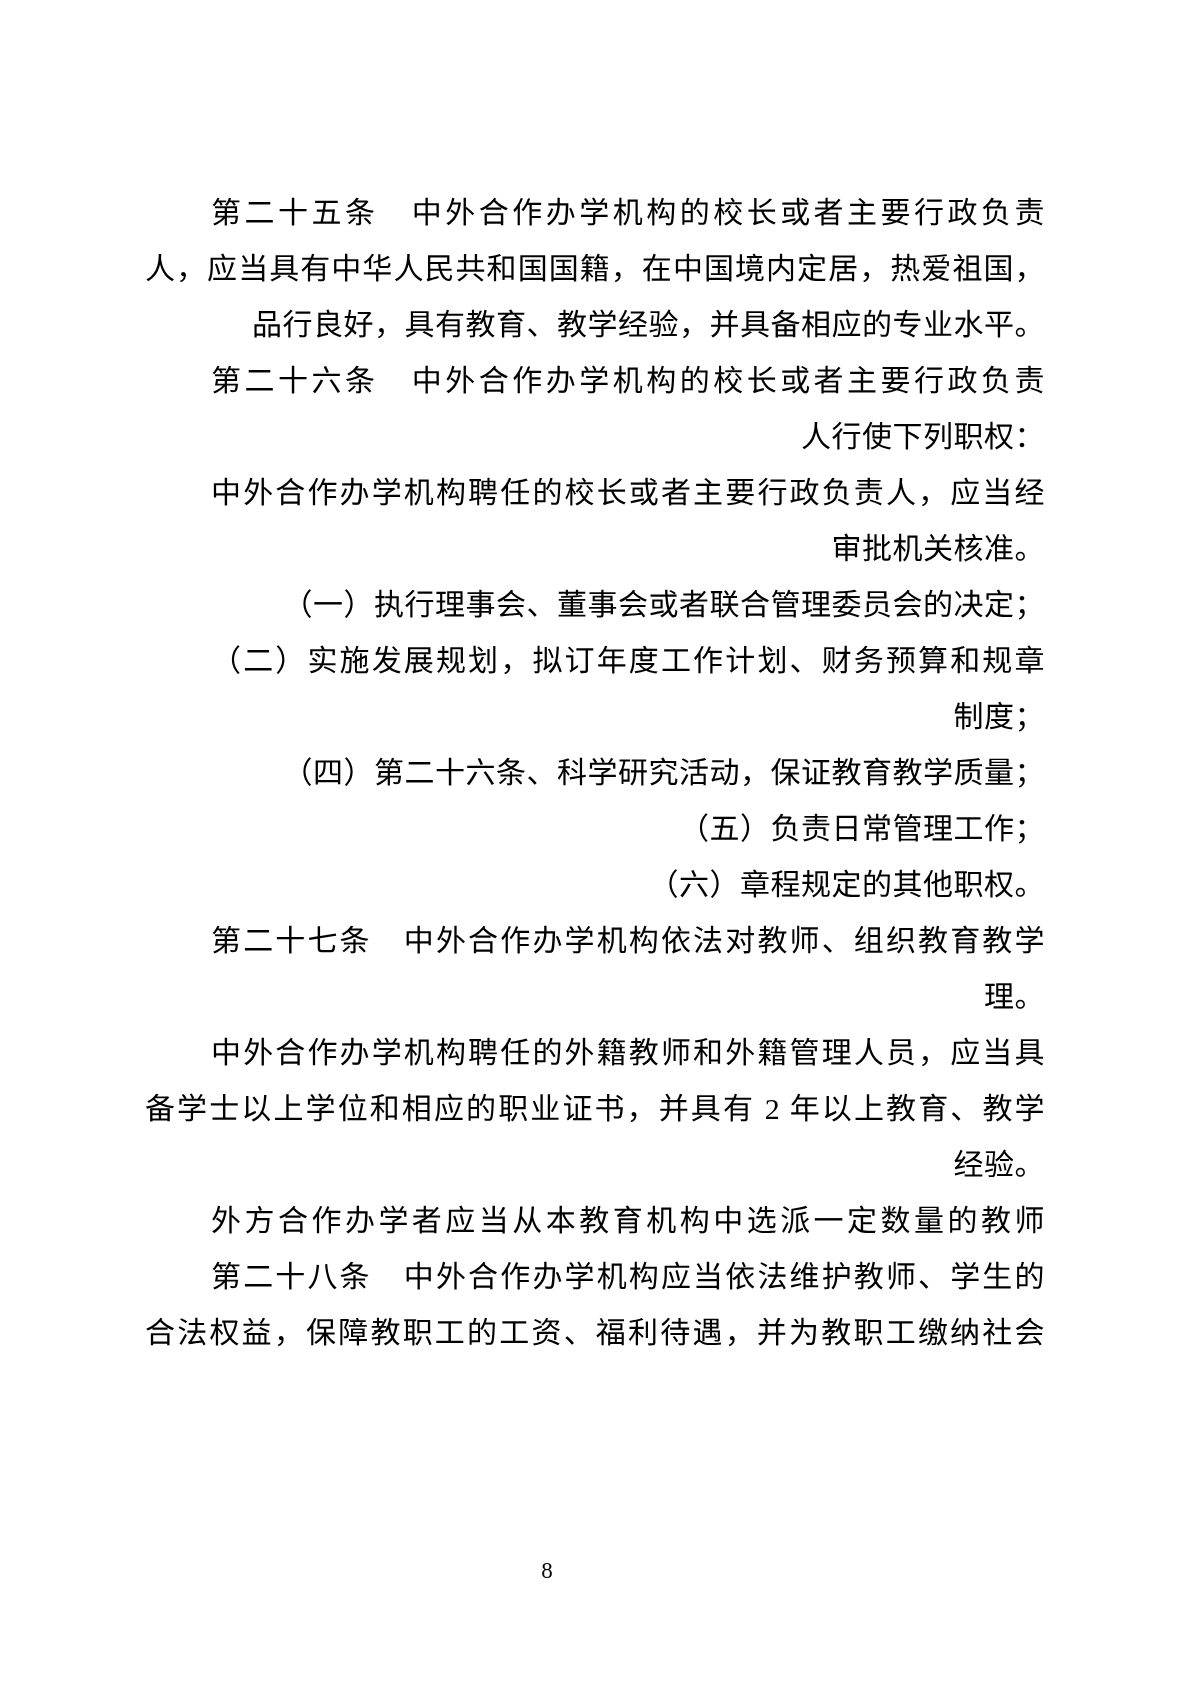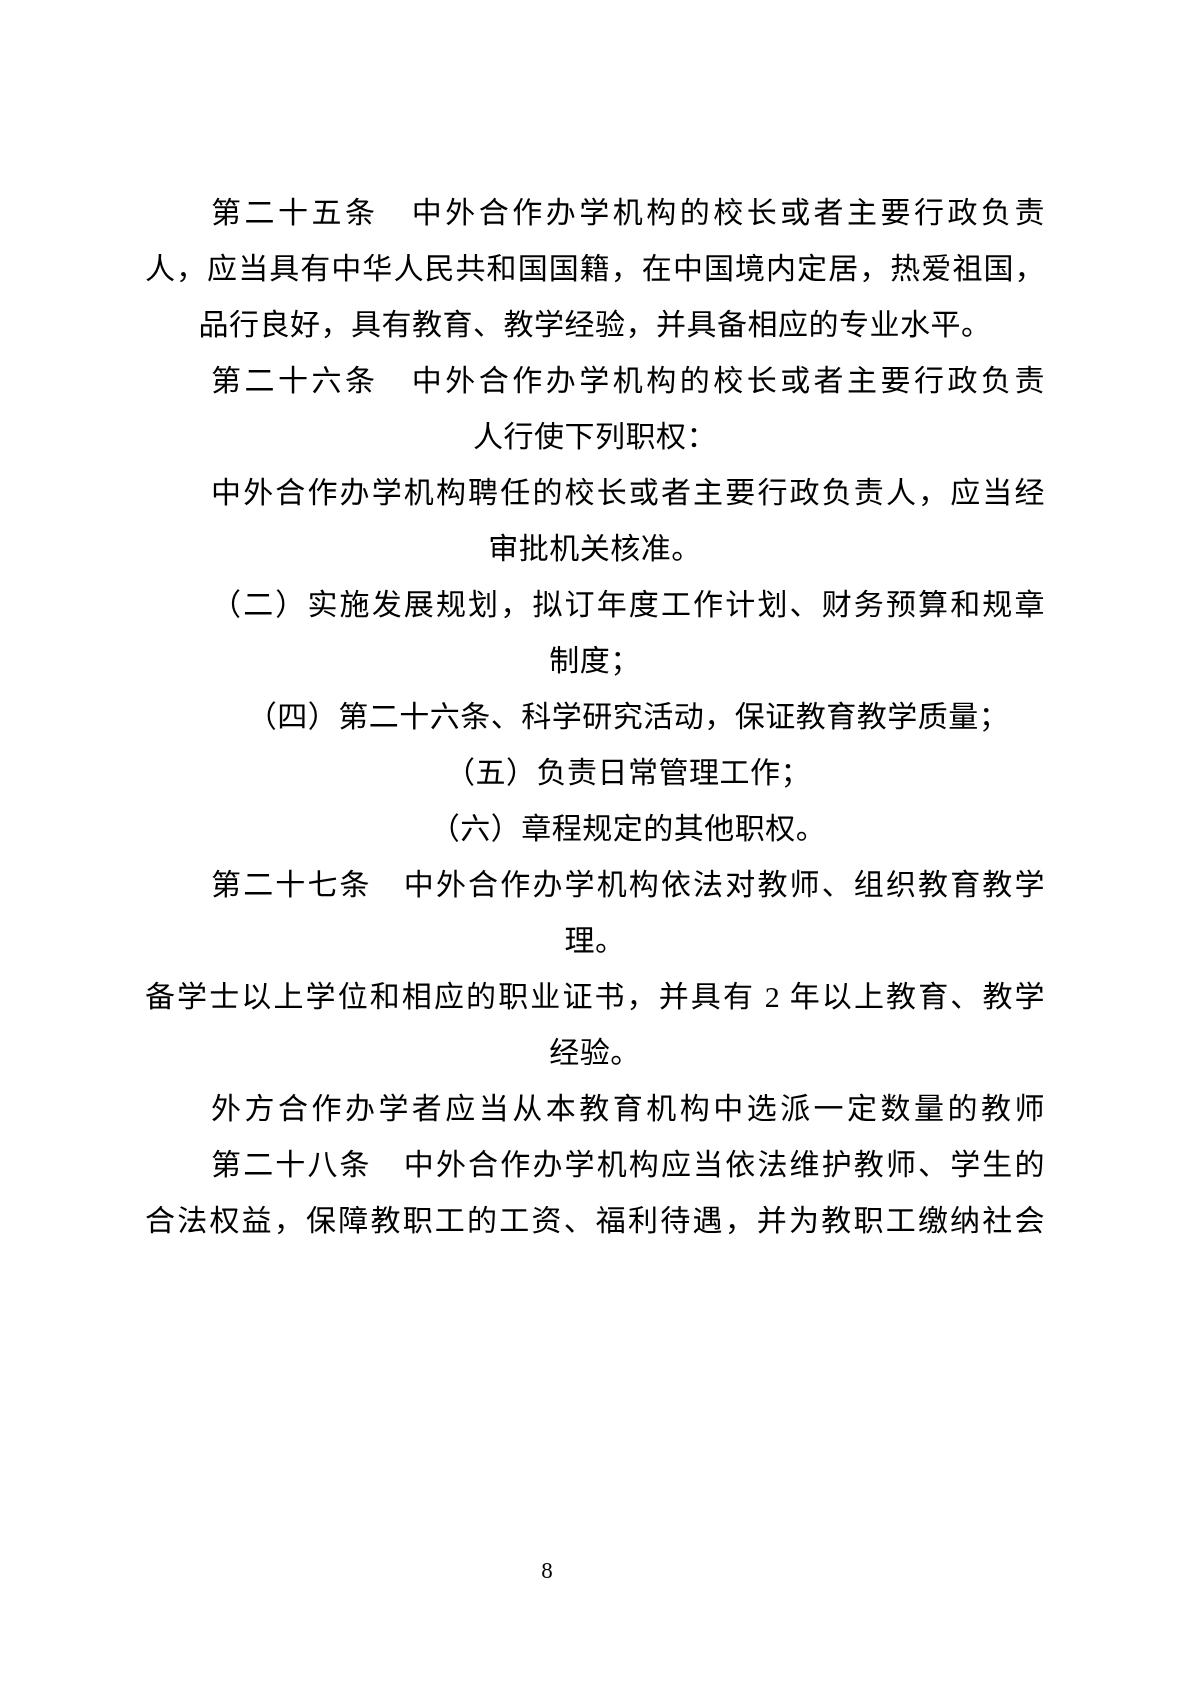--- a/index.html
+++ b/index.html
@@ -25,21 +25,21 @@
   .para {
     margin: 0;
     padding: 0;
   }
   .line {
     font-size: 30px;
     line-height: 56px;
     height: 56px;
     white-space: normal;
     color: #000000;
-    text-align: center;
+    text-align: right;
     letter-spacing: 0.5px;
   }
   .line.full {
     text-align: justify;
     text-align-last: justify;
     text-justify: inter-character;
   }
   .line.first {
     padding-left: 66px;
   }
@@ -66,37 +66,41 @@
       </div>
       <div class="para">
         <div class="line first full">第二十六条　中外合作办学机构的校长或者主要行政负责</div>
         <div class="line">人行使下列职权：</div>
       </div>
       <div class="para">
         <div class="line first full">中外合作办学机构聘任的校长或者主要行政负责人，应当经</div>
         <div class="line">审批机关核准。</div>
       </div>
       <div class="para">
+        <div class="line first">（一）执行理事会、董事会或者联合管理委员会的决定；</div>
+      </div>
+      <div class="para">
         <div class="line first full">（二）实施发展规划，拟订年度工作计划、财务预算和规章</div>
         <div class="line">制度；</div>
       </div>
       <div class="para">
         <div class="line first">（四）第二十六条、科学研究活动，保证教育教学质量；</div>
       </div>
       <div class="para">
         <div class="line first">（五）负责日常管理工作；</div>
       </div>
       <div class="para">
         <div class="line first">（六）章程规定的其他职权。</div>
       </div>
       <div class="para">
         <div class="line first full">第二十七条　中外合作办学机构依法对教师、组织教育教学</div>
         <div class="line">理。</div>
       </div>
       <div class="para">
+        <div class="line first full">中外合作办学机构聘任的外籍教师和外籍管理人员，应当具</div>
         <div class="line full">备学士以上学位和相应的职业证书，并具有 2 年以上教育、教学</div>
         <div class="line">经验。</div>
       </div>
       <div class="para">
         <div class="line first full">外方合作办学者应当从本教育机构中选派一定数量的教师</div>
       </div>
       <div class="para">
         <div class="line first full">第二十八条　中外合作办学机构应当依法维护教师、学生的</div>
         <div class="line full">合法权益，保障教职工的工资、福利待遇，并为教职工缴纳社会</div>
       </div>

